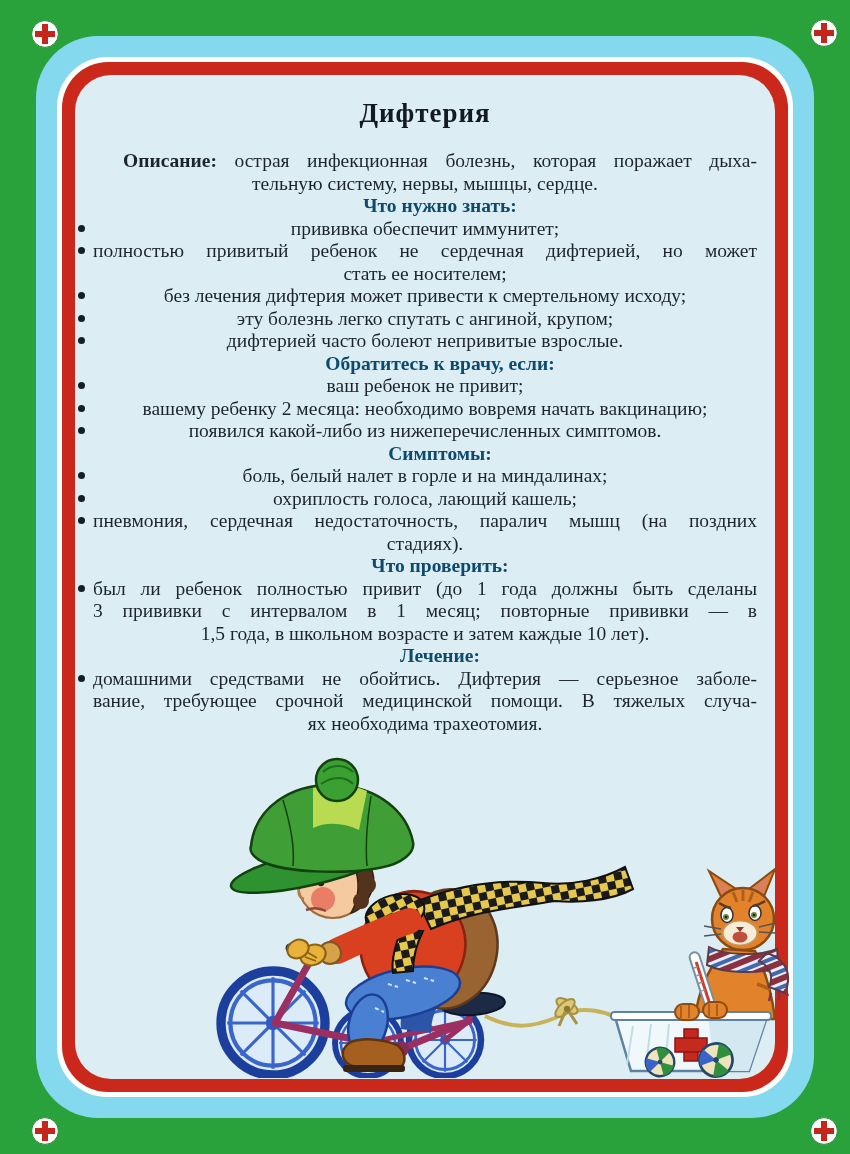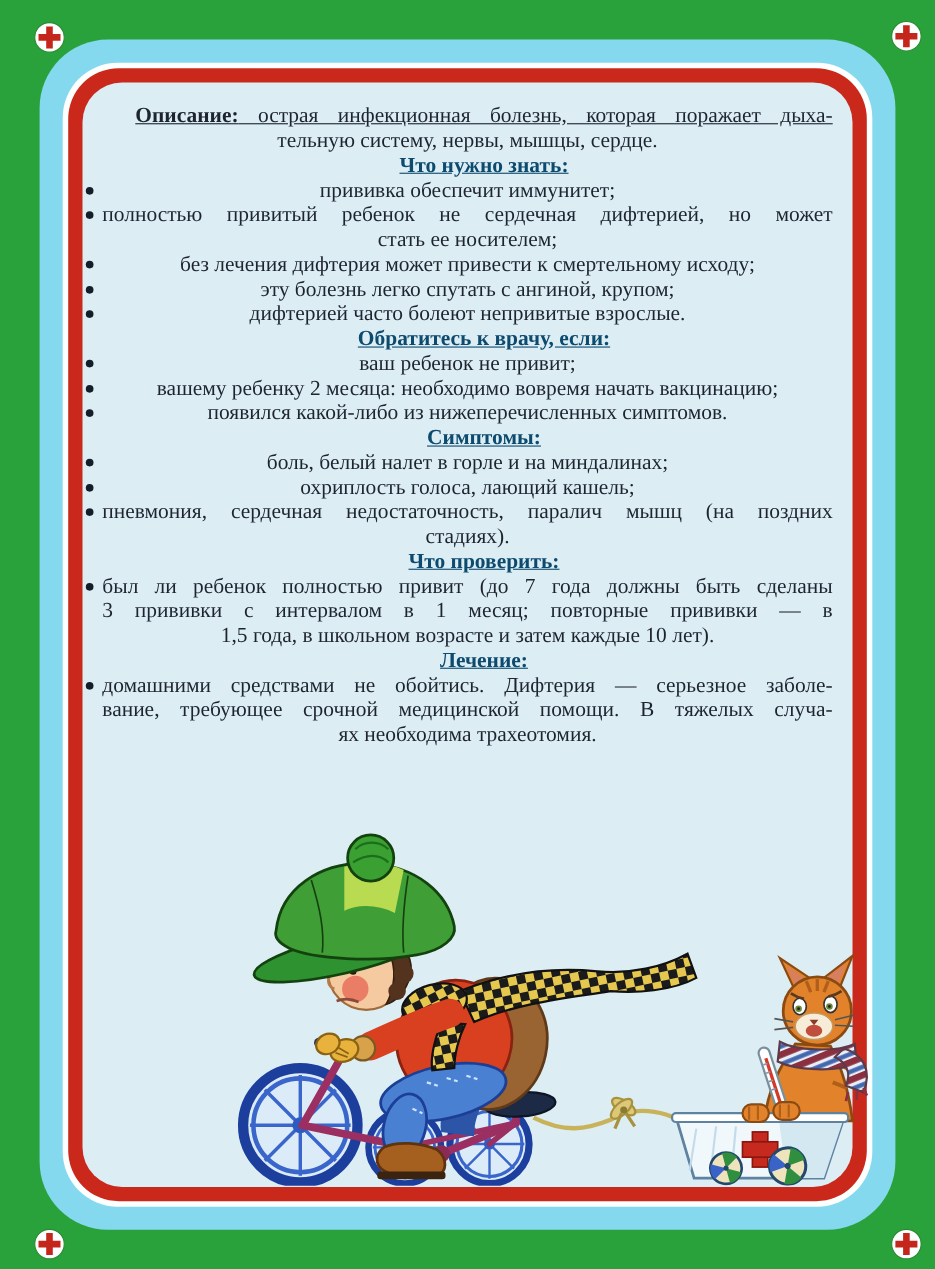--- a/index.html
+++ b/index.html
@@ -16,38 +16,39 @@
   .corner-cross.bl{left:31px;bottom:9px;}
   .corner-cross.br{right:12px;bottom:9px;}
 
   .page-title{margin:21px 0 0;text-align:center;font-size:27px;line-height:34px;
               font-weight:bold;letter-spacing:1px;color:#131a24;}
   .text-block{margin:20px auto 0;width:664px;font-size:19.5px;line-height:22.5px;
               color:#1d2430;}
   .block{margin:0;}
   .line{text-align:center;}
   .line.just{text-align:justify;text-align-last:justify;}
-  .line.indent{text-indent:30px;text-decoration:underline;}
+  .line.indent{text-indent:30px;}
   .block.heading{font-weight:bold;color:#0c4a6e;}
   .block.bullet{position:relative;}
   .block.bullet .dot{position:absolute;left:-15px;top:7px;width:7px;height:7px;
                      border-radius:50%;background:#151d2a;}
   .illustration{position:absolute;left:163px;bottom:76px;width:630px;height:322px;z-index:5;}
   .illustration svg{display:block;width:100%;height:100%;}
 </style>
 </head>
 <body>
 
 <div class="poster">
 
   <div class="frame-cyan"></div>
   <div class="frame-white"></div>
   <div class="frame-red"></div>
 
   <div class="content">
+    <h1 class="page-title">Дифтерия</h1>
     <div class="text-block">
         <div class="block para">
           <div class="line just indent"><b>Описание:</b> острая инфекционная болезнь, которая поражает дыха-</div>
           <div class="line">тельную систему, нервы, мышцы, сердце.</div>
         </div>
         <div class="block heading">
           <div class="line indent">Что нужно знать:</div>
         </div>
         <div class="block bullet">
           <span class="dot"></span>
@@ -99,21 +100,21 @@
         <div class="block bullet">
           <span class="dot"></span>
           <div class="line just">пневмония, сердечная недостаточность, паралич мышц (на поздних</div>
           <div class="line">стадиях).</div>
         </div>
         <div class="block heading">
           <div class="line indent">Что проверить:</div>
         </div>
         <div class="block bullet">
           <span class="dot"></span>
-          <div class="line just">был ли ребенок полностью привит (до 7 года должны быть сделаны</div>
+          <div class="line just">был ли ребенок полностью привит (до 1 года должны быть сделаны</div>
           <div class="line just">3 прививки с интервалом в 1 месяц; повторные прививки — в</div>
           <div class="line">1,5 года, в школьном возрасте и затем каждые 10 лет).</div>
         </div>
         <div class="block heading">
           <div class="line indent">Лечение:</div>
         </div>
         <div class="block bullet">
           <span class="dot"></span>
           <div class="line just">домашними средствами не обойтись. Дифтерия — серьезное заболе-</div>
           <div class="line just">вание, требующее срочной медицинской помощи. В тяжелых случа-</div>

